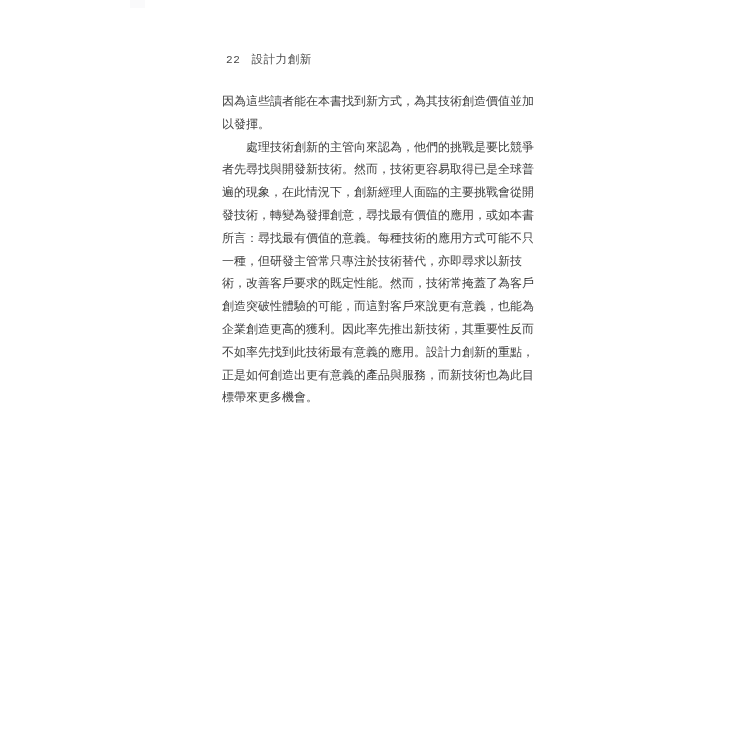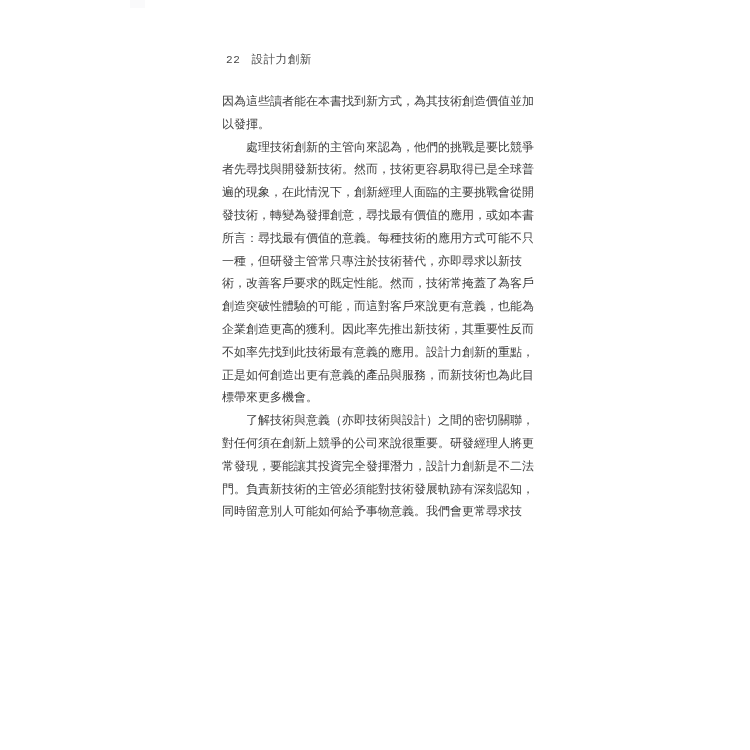--- a/index.html
+++ b/index.html
@@ -86,22 +86,17 @@
 遍的現象，在此情況下，創新經理人面臨的主要挑戰會從開
 發技術，轉變為發揮創意，尋找最有價值的應用，或如本書
 所言：尋找最有價值的意義。每種技術的應用方式可能不只
 一種，但研發主管常只專注於技術替代，亦即尋求以新技
 術，改善客戶要求的既定性能。然而，技術常掩蓋了為客戶
 創造突破性體驗的可能，而這對客戶來說更有意義，也能為
 企業創造更高的獲利。因此率先推出新技術，其重要性反而
 不如率先找到此技術最有意義的應用。設計力創新的重點，
 正是如何創造出更有意義的產品與服務，而新技術也為此目
 標帶來更多機會。</div>
-      <div class="para indented">了解技術與意義（亦即技術與設計）之間的密切關聯，
-對任何須在創新上競爭的公司來說很重要。研發經理人將更
-常發現，要能讓其投資完全發揮潛力，設計力創新是不二法
-門。負責新技術的主管必須能對技術發展軌跡有深刻認知，
-同時留意別人可能如何給予事物意義。我們會更常尋求技</div>
     </div>
 
   <div class="bottom-page-edge"></div>
 
 </div>
 
 </body></html>

